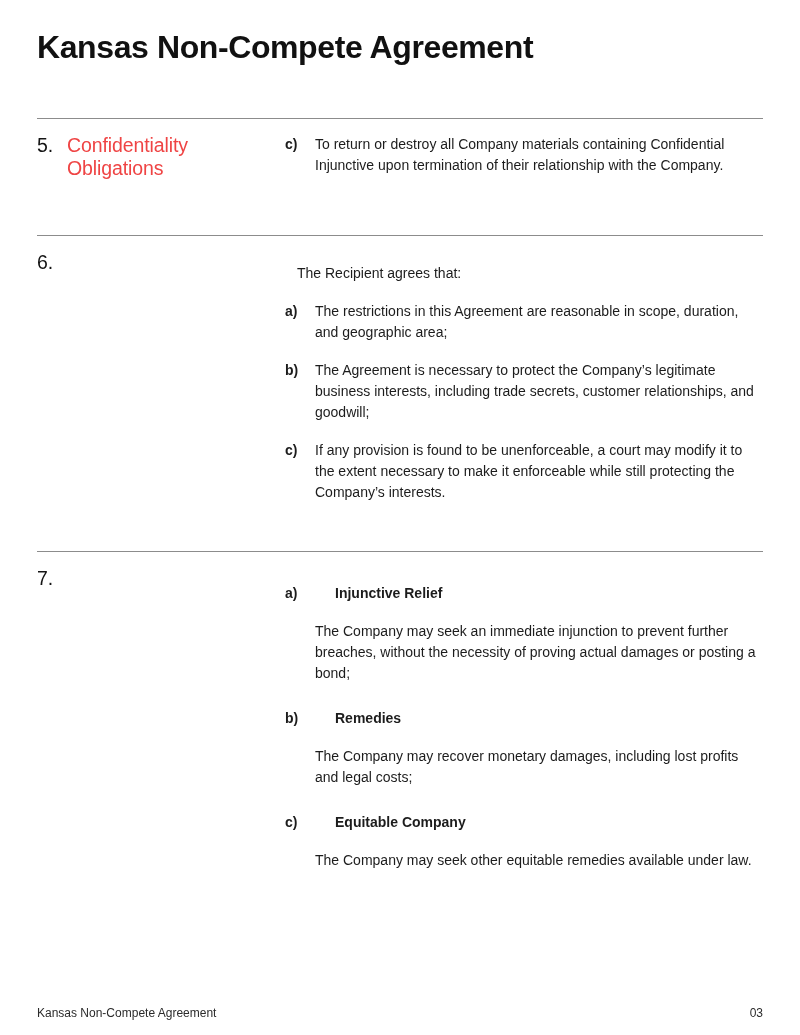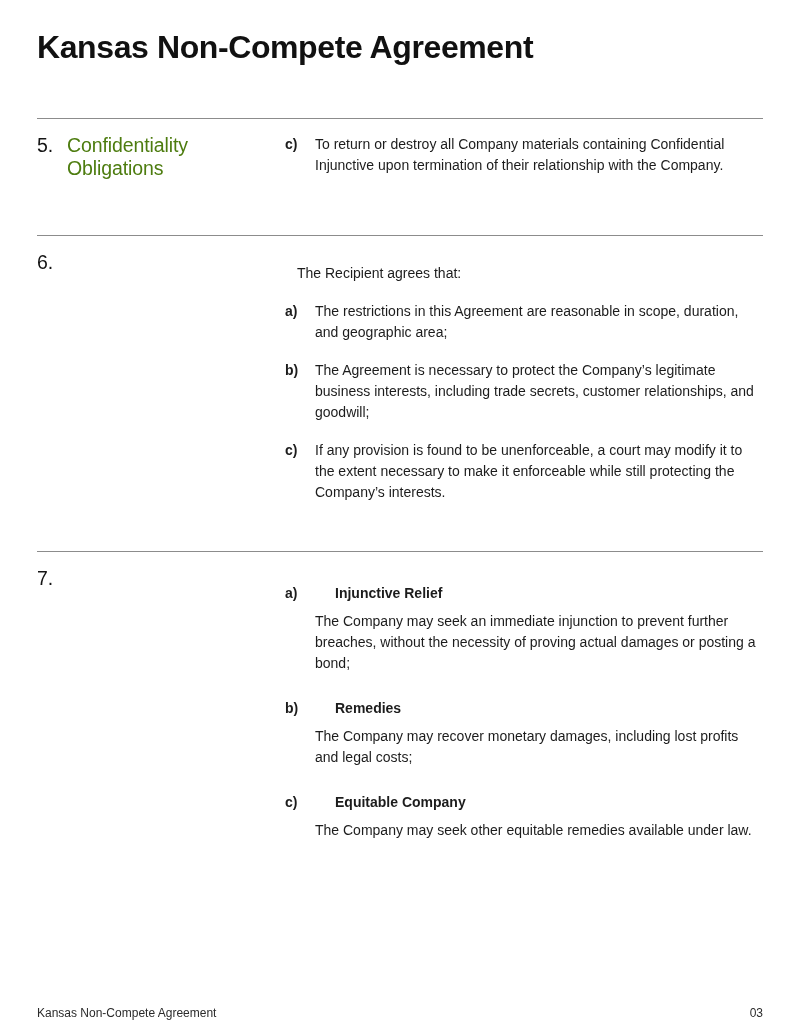--- a/index.html
+++ b/index.html
@@ -35,34 +35,34 @@
   .sec-6 { padding-bottom: 48px; }
   .sec-7 { padding-bottom: 0; }
 
   .sec-left { flex: 0 0 248px; width: 248px; display: flex; }
   .sec-num {
     flex: 0 0 30px; width: 30px;
     font-size: 19.5px; line-height: 23px; color: #141414;
   }
   .sec-heading {
     font-size: 19.5px; line-height: 23px;
-    letter-spacing: -0.1px; color: #4d7c0f;
+    letter-spacing: -0.1px; color: #ef4444;
     white-space: pre-line;
   }
 
   .sec-right { flex: 1; font-size: 14px; line-height: 21px; color: #1c1c1c; }
   .intro { margin: 12px; }
   .item { display: flex; margin-top: 17px; }
   .sec-right .item:first-child { margin-top: 0; }
   .sec-7 .item { margin-top: 24px; }
   .sec-7 .item.item-first { margin-top: 16px; }
   .marker { flex: 0 0 30px; width: 30px; font-weight: 700; }
   .item-content { flex: 1; }
   .item-title { font-weight: 700; margin-left: 20px; }
-  .item-body { margin-top: 7px; }
+  .item-body { margin-top: 17px; }
 
   .footer {
     position: absolute;
     left: 37px; right: 37px; top: 1006px;
     display: flex; justify-content: space-between; align-items: baseline;
     font-size: 12px; line-height: 14px; color: #2b2b2b;
   }
 </style>
 </head>
 <body>

